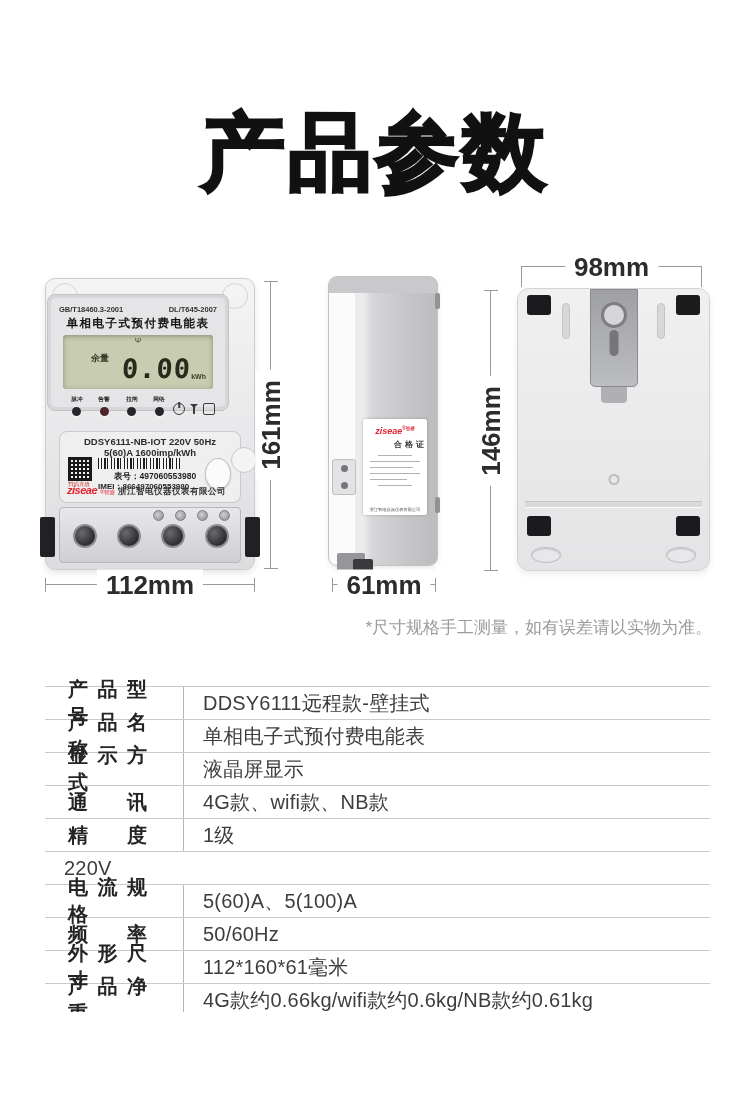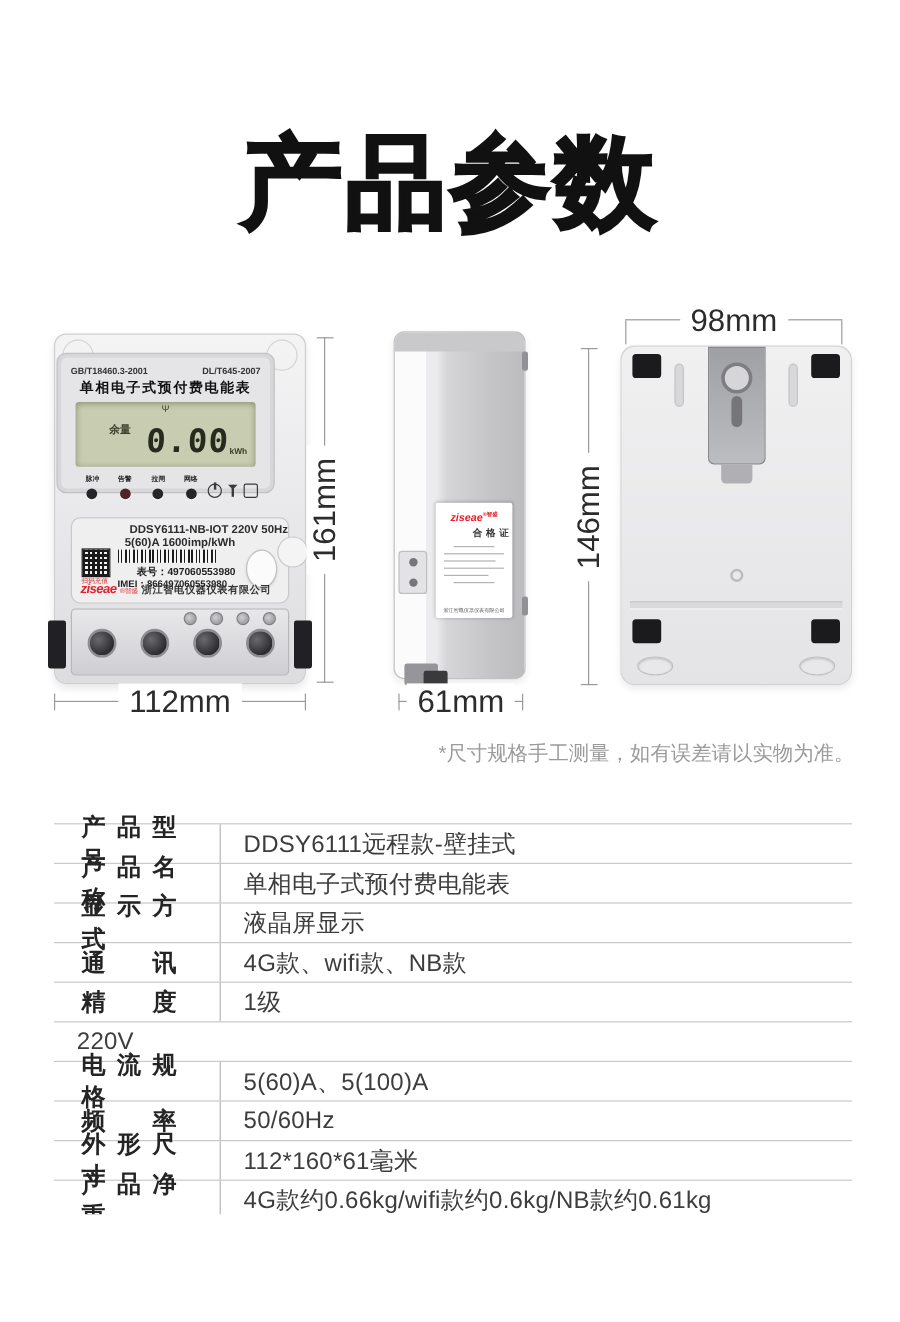--- a/index.html
+++ b/index.html
@@ -5,21 +5,21 @@
   html,body{margin:0;padding:0;background:#fff;}
   .page{position:relative;width:750px;height:1012px;background:#ffffff;overflow:hidden;
         font-family:"Liberation Sans",sans-serif;}
 
   
   .main-title{position:absolute;left:0;top:96px;width:750px;text-align:center;
     font-size:84px;font-weight:900;color:#111;letter-spacing:3px;
     -webkit-text-stroke:2.5px #111;}
 
   
-  .dim{position:absolute;}
+  .dim{position:absolute;font-weight:bold;}
   .dim-h{border-top:1px solid #9a9a9a;height:0;}
   .dim-h::before,.dim-h::after{content:'';position:absolute;width:1px;background:#9a9a9a;top:-7px;height:14px;}
   .dim-h::before{left:0;}
   .dim-h::after{right:0;}
   .dim-h.tick-down::before,.dim-h.tick-down::after{top:0;height:20px;}
   .dim-h .dim-text{position:absolute;left:50%;top:0;transform:translate(-50%,-50%);
     background:#fff;padding:0 9px;font-size:26px;color:#2c2c2c;white-space:nowrap;}
   .dim-v{border-left:1px solid #9a9a9a;width:0;}
   .dim-v::before,.dim-v::after{content:'';position:absolute;height:1px;background:#9a9a9a;left:-7px;width:14px;}
   .dim-v::before{top:0;}
@@ -54,21 +54,21 @@
   .ind-dot.alarm{background:#50242a;}
   .mf-btns{margin-left:auto;display:flex;align-items:center;gap:8px;padding-top:8px;}
   .btn-power{width:10px;height:10px;border:1.5px solid #3b3b3e;border-radius:50%;position:relative;}
   .btn-power::after{content:'';position:absolute;left:50%;top:-2px;width:1.5px;height:6px;background:#3b3b3e;transform:translateX(-50%);}
   .btn-ant{width:2px;height:10px;background:#3b3b3e;position:relative;}
   .btn-ant::before{content:'';position:absolute;left:-3px;top:0;border-left:4px solid transparent;
     border-right:4px solid transparent;border-top:4px solid #3b3b3e;}
   .btn-square{width:10px;height:10px;border:1.5px solid #3b3b3e;border-radius:2px;}
   .mf-plate{position:absolute;left:13px;top:152px;width:182px;height:72px;background:#efeff0;
     border:1px solid #c9c9cc;border-radius:8px;box-sizing:border-box;}
-  .np-l1{text-align:right;font-size:9.5px;font-weight:700;color:#2c2c2e;margin-top:4px;white-space:nowrap;}
+  .np-l1{text-align:center;font-size:9.5px;font-weight:700;color:#2c2c2e;margin-top:4px;white-space:nowrap;}
   .np-l2{text-align:center;font-size:9.5px;font-weight:700;color:#2c2c2e;margin-top:0px;white-space:nowrap;}
   .np-qr{position:absolute;left:8px;top:25px;width:22px;height:22px;border:1px solid #1a1a1a;
     background:
       repeating-linear-gradient(0deg,#1a1a1a 0 2px,transparent 2px 4px),
       repeating-linear-gradient(90deg,#1a1a1a 0 2px,#f2f2f2 2px 4px);}
   .np-qr-cap{position:absolute;left:6px;top:49px;width:26px;text-align:center;font-size:5.5px;color:#d03030;}
   .np-bar{position:absolute;left:38px;top:26px;width:82px;height:11px;
     background:repeating-linear-gradient(90deg,#1c1c1c 0 1.5px,#f6f6f6 1.5px 3px,#1c1c1c 3px 4px,#f6f6f6 4px 6.5px);}
   .np-meterno{position:absolute;left:54px;top:39px;font-size:8.5px;font-weight:700;color:#1f1f1f;white-space:nowrap;}
   .np-imei{position:absolute;left:38px;top:49px;font-size:8px;font-weight:700;color:#1f1f1f;white-space:nowrap;}

